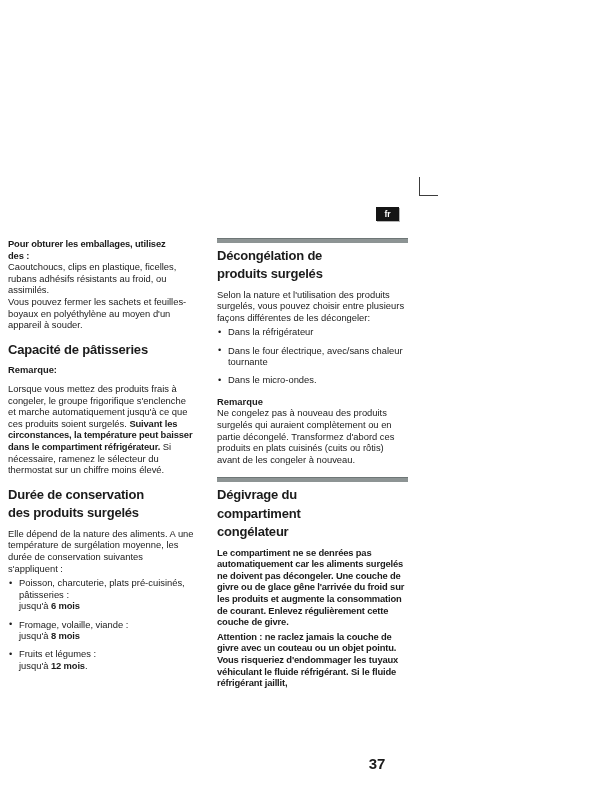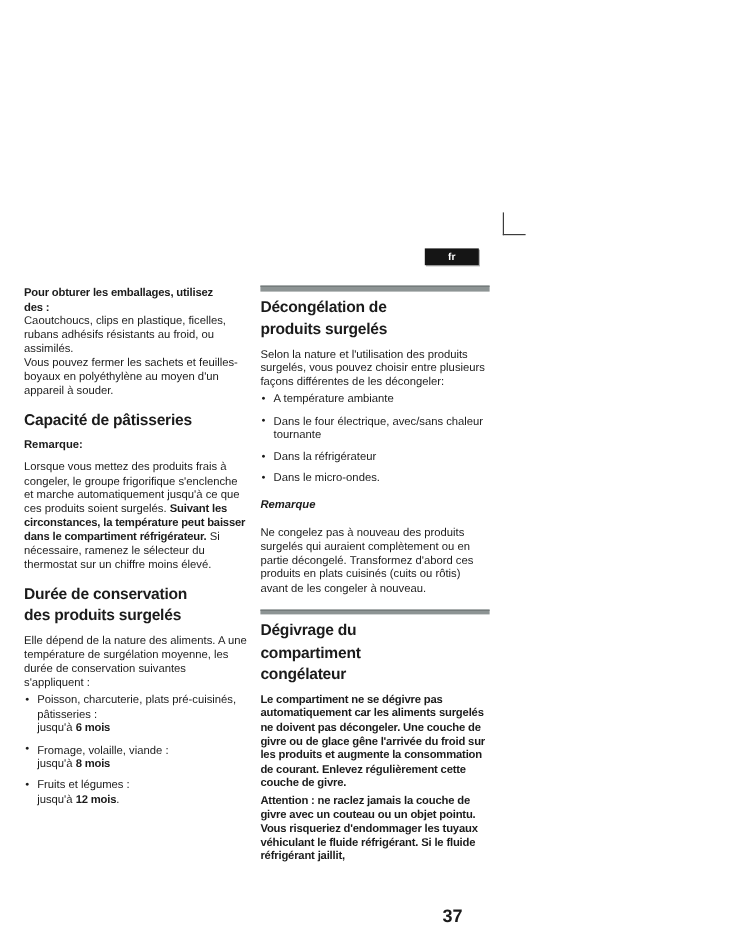--- a/index.html
+++ b/index.html
@@ -12,30 +12,30 @@
     font-family: "Liberation Sans", "DejaVu Sans", sans-serif;
     color: #1b1b1b;
     overflow: hidden;
   }
   .col {
     position: absolute;
     top: 238px;
     font-size: 9.4px;
     line-height: 11.6px;
   }
-  .col-left  { left: 20px;  width: 187px; }
+  .col-left  { left: 8px;  width: 187px; }
   .col-right { left: 217px; width: 191px; }
 
   .para { margin: 0 0 10px; white-space: pre-line; }
   .para.mb-none { margin-bottom: 0; }
   .para.mb-xs   { margin-bottom: 3px; }
   .bold { font-weight: bold; letter-spacing: -0.15px; }
 
   .subhead { font-weight: bold; margin: 0 0 7px; }
-  .subhead.tight { margin-bottom: 12px; font-style: italic; }
+  .subhead.tight { margin-bottom: 0; }
 
   .h1 {
     font-weight: bold;
     font-size: 13px;
     line-height: 18.6px;
     letter-spacing: -0.2px;
     margin: 9px 0 5px;
     white-space: pre-line;
   }
   .rule {
@@ -52,22 +52,22 @@
     position: relative;
     padding-left: 11px;
     margin: 0 0 6.5px;
     white-space: pre-line;
   }
   .bullets li::before { content: "\2022"; position: absolute; left: 1px; top: -0.5px; }
   .bullets li:last-child { margin-bottom: 0; }
 
   .lang-badge {
     position: absolute;
-    left: 354px; top: 207px;
-    width: 45px; height: 14px;
+    left: 376px; top: 207px;
+    width: 23px; height: 14px;
     background: #151515;
     color: #ffffff;
     font-size: 8.5px;
     font-weight: bold;
     line-height: 14px;
     text-align: center;
     box-shadow: 1px 1px 0 #b5b5b5;
   }
   .crop-mark-v {
     position: absolute;
@@ -117,29 +117,28 @@
         <li><span>Fruits et légumes :
 jusqu'à </span><span class="bold">12 mois</span><span>.</span></li>
       </ul>
     </div>
   <div id="col-right" class="col col-right">
       <div class="rule"></div>
       <div class="h1">Décongélation de
 produits surgelés</div>
       <p class="para mb-xs"><span>Selon la nature et l'utilisation des produits surgelés, vous pouvez choisir entre plusieurs façons différentes de les décongeler:</span></p>
       <ul class="bullets">
-        <li><span>A température ambiante</span></li>
+        <li><span>Dans la réfrigérateur</span></li>
         <li><span>Dans le four électrique, avec/sans chaleur tournante</span></li>
-        <li><span>Dans la réfrigérateur</span></li>
         <li><span>Dans le micro-ondes.</span></li>
       </ul>
       <div class="subhead tight">Remarque</div>
       <p class="para mb-xs"><span>Ne congelez pas à nouveau des produits surgelés qui auraient complètement ou en partie décongelé. Transformez d'abord ces produits en plats cuisinés (cuits ou rôtis) avant de les congeler à nouveau.</span></p>
       <div class="rule"></div>
       <div class="h1">Dégivrage du
 compartiment
 congélateur</div>
-      <p class="para mb-xs"><span class="bold">Le compartiment ne se dégivre pas automatiquement car les aliments surgelés ne doivent pas décongeler. Une couche de givre ou de glace gêne l'arrivée du froid sur les produits et augmente la consommation de courant. Enlevez régulièrement cette couche de givre.</span></p>
+      <p class="para mb-xs"><span class="bold">Le compartiment ne se denrées pas automatiquement car les aliments surgelés ne doivent pas décongeler. Une couche de givre ou de glace gêne l'arrivée du froid sur les produits et augmente la consommation de courant. Enlevez régulièrement cette couche de givre.</span></p>
       <p class="para"><span class="bold">Attention : ne raclez jamais la couche de givre avec un couteau ou un objet pointu. Vous risqueriez d'endommager les tuyaux véhiculant le fluide réfrigérant. Si le fluide réfrigérant jaillit,</span></p>
     </div>
 
   <div class="page-number">37</div>
 </div>
 
 </body></html>

